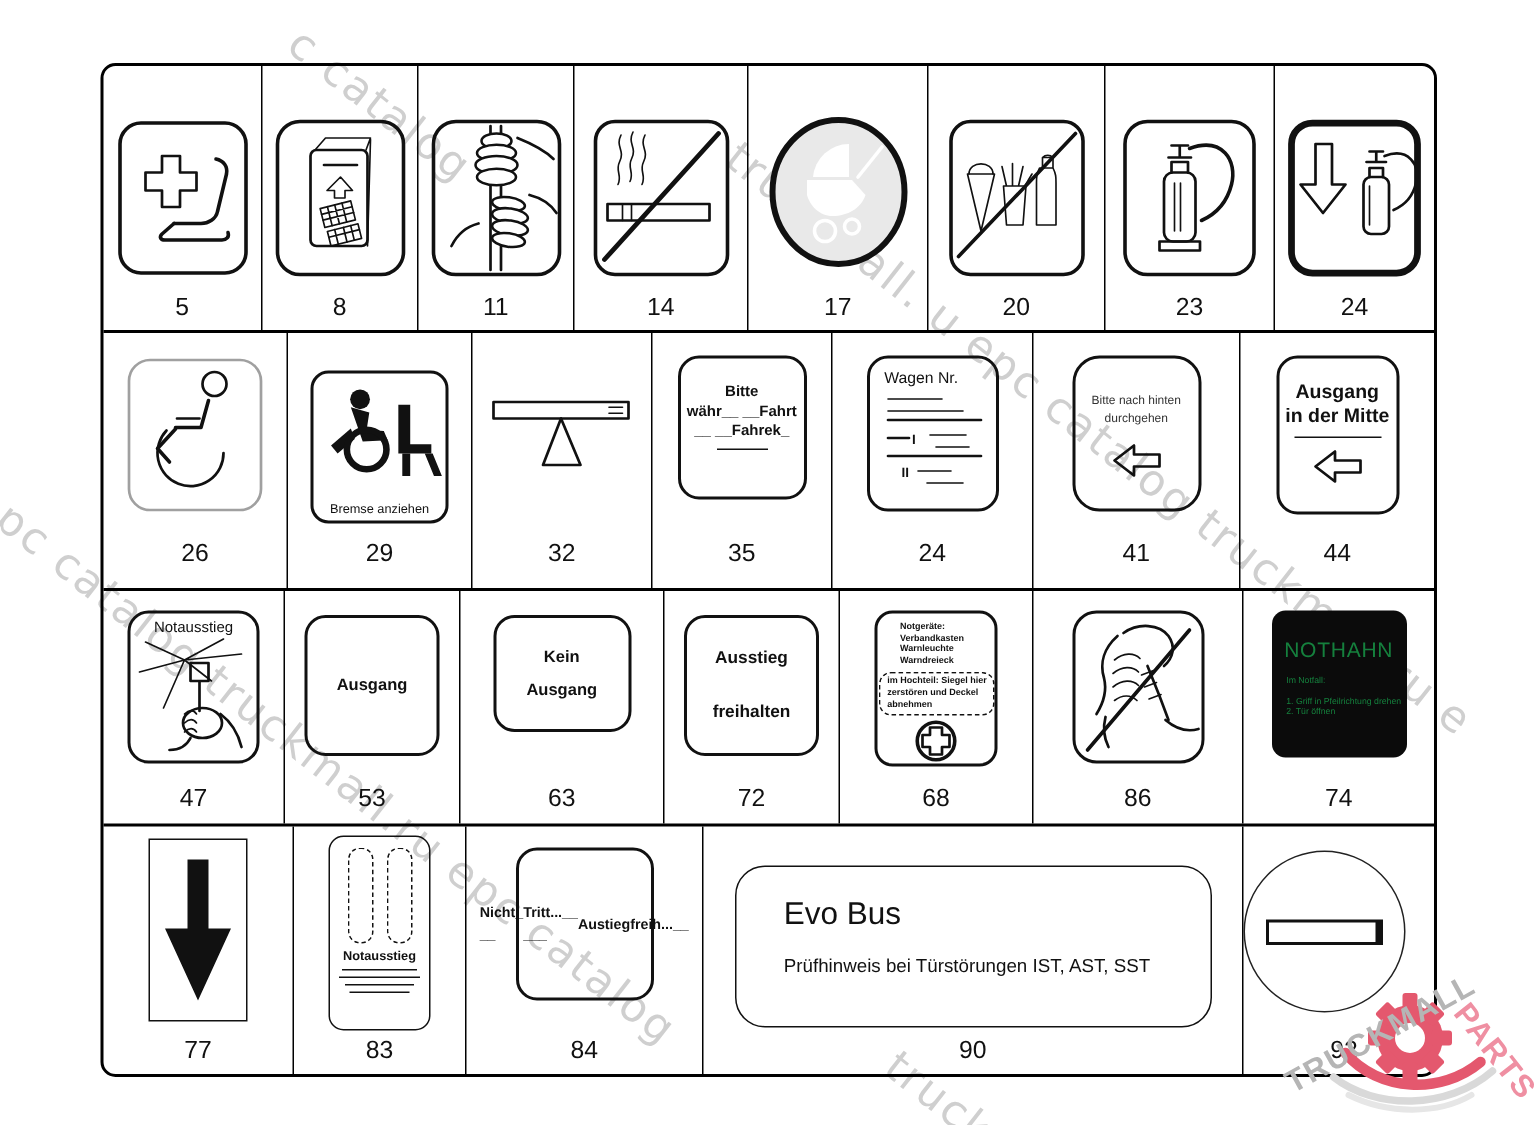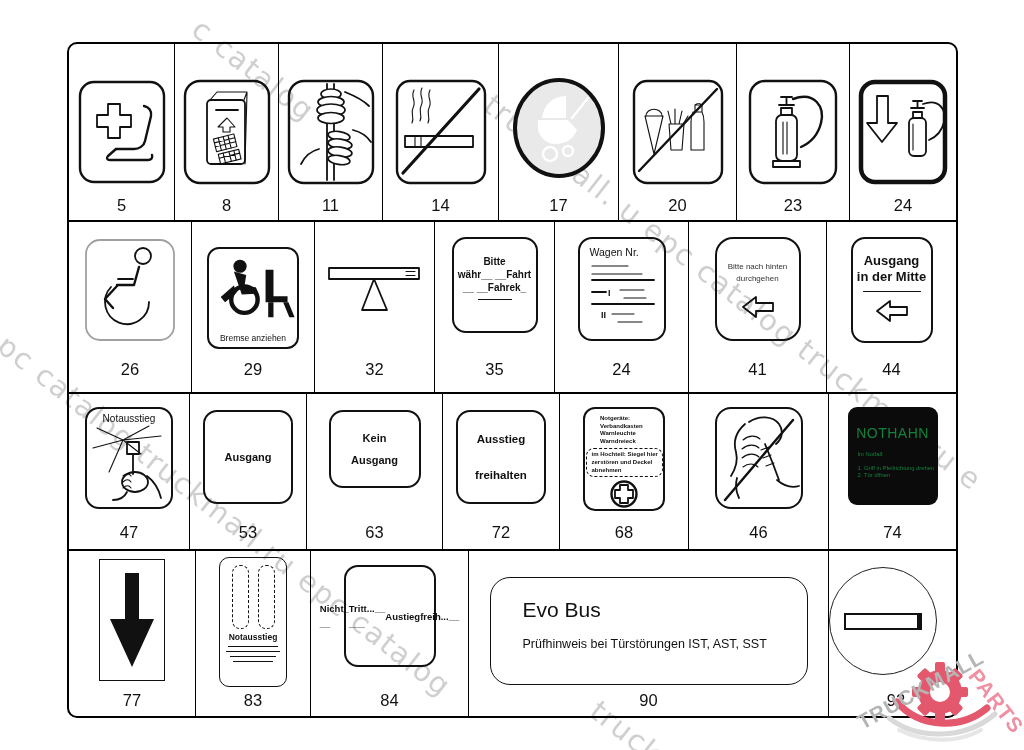--- a/index.html
+++ b/index.html
@@ -345,21 +345,21 @@
           <svg width="84" height="96" viewBox="0 0 84 96">
             <path class="ln" d="M28 14 c-9 8 -12 18 -9 28 c2 8 0 16 -5 24"></path>
             <path class="ln" d="M32 12 c10 -7 24 -6 30 2 c5 7 3 15 -3 20"></path>
             <path class="ln thin" d="M26 30 c6 -5 13 -5 17 -1 M25 39 c6 -5 13 -5 17 -1 M25 48 c6 -5 13 -5 17 -1 M26 57 c5 -4 11 -4 15 0"></path>
             <path class="ln" d="M48 34 l8 20 6 16"></path>
             <path class="ln thin" d="M44 40 l8 -3 M46 48 l8 -3 M49 56 l8 -3"></path>
             <path class="ln" d="M60 70 c7 6 15 8 22 6 M20 68 c-2 8 -1 14 2 20"></path>
             <path class="ln2" d="M8 90 L76 10"></path>
           </svg>
         </div>
-        <div class="num">46</div>
+        <div class="num">86</div>
       </div>
       <div class="cell last">
         <div class="bx b74">
           <div class="tt">NOTHAHN</div>
           <div class="sm" style="margin-top:10px">Im Notfall:</div>
           <div class="sm" style="margin-top:6px">1. Griff in Pfeilrichtung drehen</div>
           <div class="sm">2. Tür öffnen</div>
         </div>
         <div class="num">74</div>
       </div>

